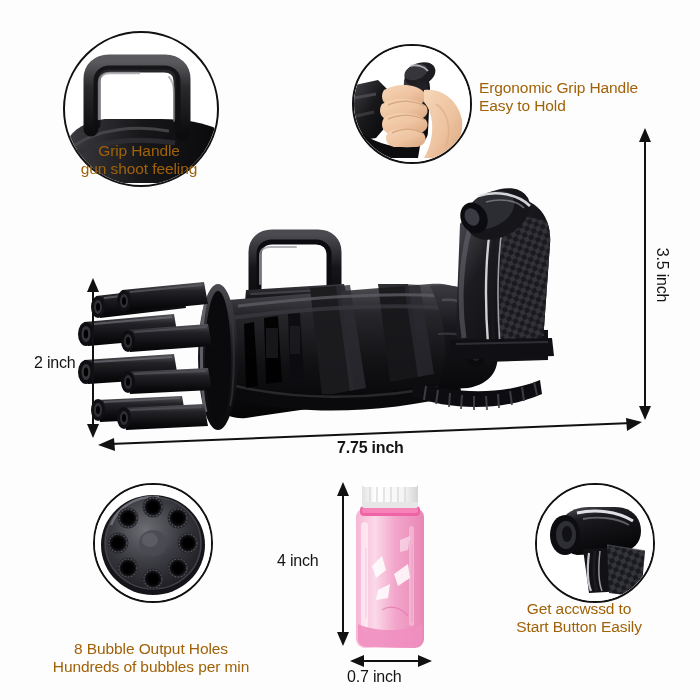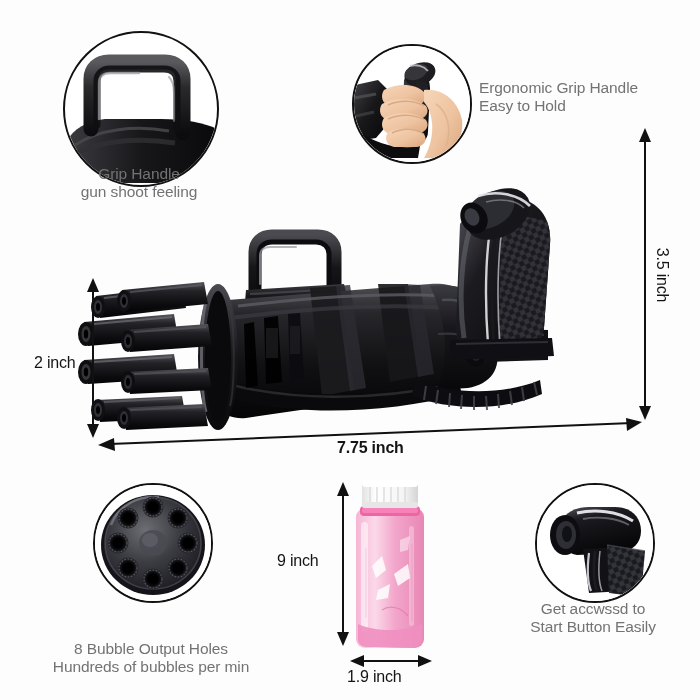--- a/index.html
+++ b/index.html
@@ -8,21 +8,21 @@
     background:#fdfdfd;
     font-family:"Liberation Sans", sans-serif;
     overflow:hidden;
     position:relative;
   }
   .stage{position:absolute;inset:0;}
   .abs{position:absolute;}
 
   
   .caption{
-    color:#737373;
+    color:#a16207;
     font-size:15.5px;
     line-height:1.16;
     letter-spacing:-0.1px;
     white-space:pre-line;
     font-weight:400;
   }
   .caption.center{text-align:center;}
   .caption.left{text-align:left;}
 
   
@@ -76,21 +76,21 @@
         <path d="M4 124 C30 108 70 104 110 110" stroke="#313135" stroke-width="5" fill="none" opacity="0.8"></path>
 
         <path d="M26 96 L26 46 C26 36 33 29 44 29 L100 29 C111 29 118 36 118 46 L118 100" fill="none" stroke="url(#mh1)" stroke-width="15" stroke-linecap="round"></path>
         <path d="M32 92 L32 48 C32 41 37 36 45 36 L99 36 C107 36 112 41 112 48 L112 96" fill="none" stroke="#101013" stroke-width="7" stroke-linecap="round" opacity="0.9"></path>
 
         <path d="M34 86 L34 50 C34 44 38 40 45 40 L74 40" fill="none" stroke="#9a9aa0" stroke-width="2.4" stroke-linecap="round" opacity="0.75"></path>
         <path d="M104 44 C108 48 109 54 109 60 L109 88" fill="none" stroke="#8c8c92" stroke-width="2" stroke-linecap="round" opacity="0.6"></path>
       </svg>
     </div>
   </div>
-  <div class="abs caption center" style="left:24px;top:165px;width:230px;">Grip Handle
+  <div class="abs caption center" style="left:24px;top:142px;width:230px;">Grip Handle
 gun shoot feeling</div>
 
   <div class="callout" style="left:352px;top:44px;width:116px;height:116px;">
     <div class="inner">
       <svg width="116" height="116" viewBox="0 0 116 116">
         <defs>
           <linearGradient id="skin" x1="0" y1="0" x2="1" y2="1">
             <stop offset="0" stop-color="#f6d6b8"></stop>
             <stop offset="0.55" stop-color="#eec3a0"></stop>
             <stop offset="1" stop-color="#d9a77f"></stop>
@@ -484,30 +484,30 @@
     </svg>
   </div>
 
   <div class="abs" style="left:331px;top:480px;width:24px;height:168px;">
     <svg width="24" height="168" viewBox="0 0 24 168">
       <line class="ink" x1="12" y1="10" x2="12" y2="158"></line>
       <path d="M12 2 L6 16 L18 16 Z" fill="#111"></path>
       <path d="M12 166 L6 152 L18 152 Z" fill="#111"></path>
     </svg>
   </div>
-  <div class="abs dim-label" style="left:277px;top:552px;">9 inch</div>
+  <div class="abs dim-label" style="left:277px;top:552px;">4 inch</div>
 
   <div class="abs" style="left:348px;top:652px;width:86px;height:20px;">
     <svg width="86" height="20" viewBox="0 0 86 20">
       <line class="ink" x1="10" y1="9" x2="76" y2="9"></line>
       <path d="M2 9 L16 3 L16 15 Z" fill="#111"></path>
       <path d="M84 9 L70 3 L70 15 Z" fill="#111"></path>
     </svg>
   </div>
-  <div class="abs dim-label" style="left:347px;top:668px;">1.9 inch</div>
+  <div class="abs dim-label" style="left:347px;top:668px;">0.7 inch</div>
 
   <div class="callout" style="left:535px;top:483px;width:116px;height:116px;">
     <div class="inner">
       <svg width="116" height="116" viewBox="0 0 116 116">
         <defs>
           <linearGradient id="knobG" x1="0" y1="0" x2="0.4" y2="1">
             <stop offset="0" stop-color="#55555d"></stop>
             <stop offset="0.3" stop-color="#1b1b20"></stop>
             <stop offset="1" stop-color="#060608"></stop>
           </linearGradient>
@@ -531,16 +531,16 @@
         <path d="M46 64 L86 62 L88 106 L52 108 Z" fill="#121216"></path>
         <path d="M52 68 C50 84 50 96 54 106" stroke="#e8e8ee" stroke-width="2.2" fill="none" opacity="0.85"></path>
         <path d="M58 66 C56 84 56 96 60 106" stroke="#1c1c21" stroke-width="2.6" fill="none"></path>
         <path d="M63 66 C61 84 61 96 65 106" stroke="#cfcfd6" stroke-width="1.5" fill="none" opacity="0.7"></path>
 
         <path d="M70 60 L108 66 L104 112 L72 108 Z" fill="url(#knurl2)"></path>
         <path d="M70 60 L108 66" stroke="#4a4a52" stroke-width="1.6" opacity="0.7"></path>
       </svg>
     </div>
   </div>
-  <div class="abs caption center" style="left:493px;top:600px;width:200px;">Get accwssd to
+  <div class="abs caption center" style="left:479px;top:600px;width:200px;">Get accwssd to
 Start Button Easily</div>
 
 </div>
 
 </body></html>

